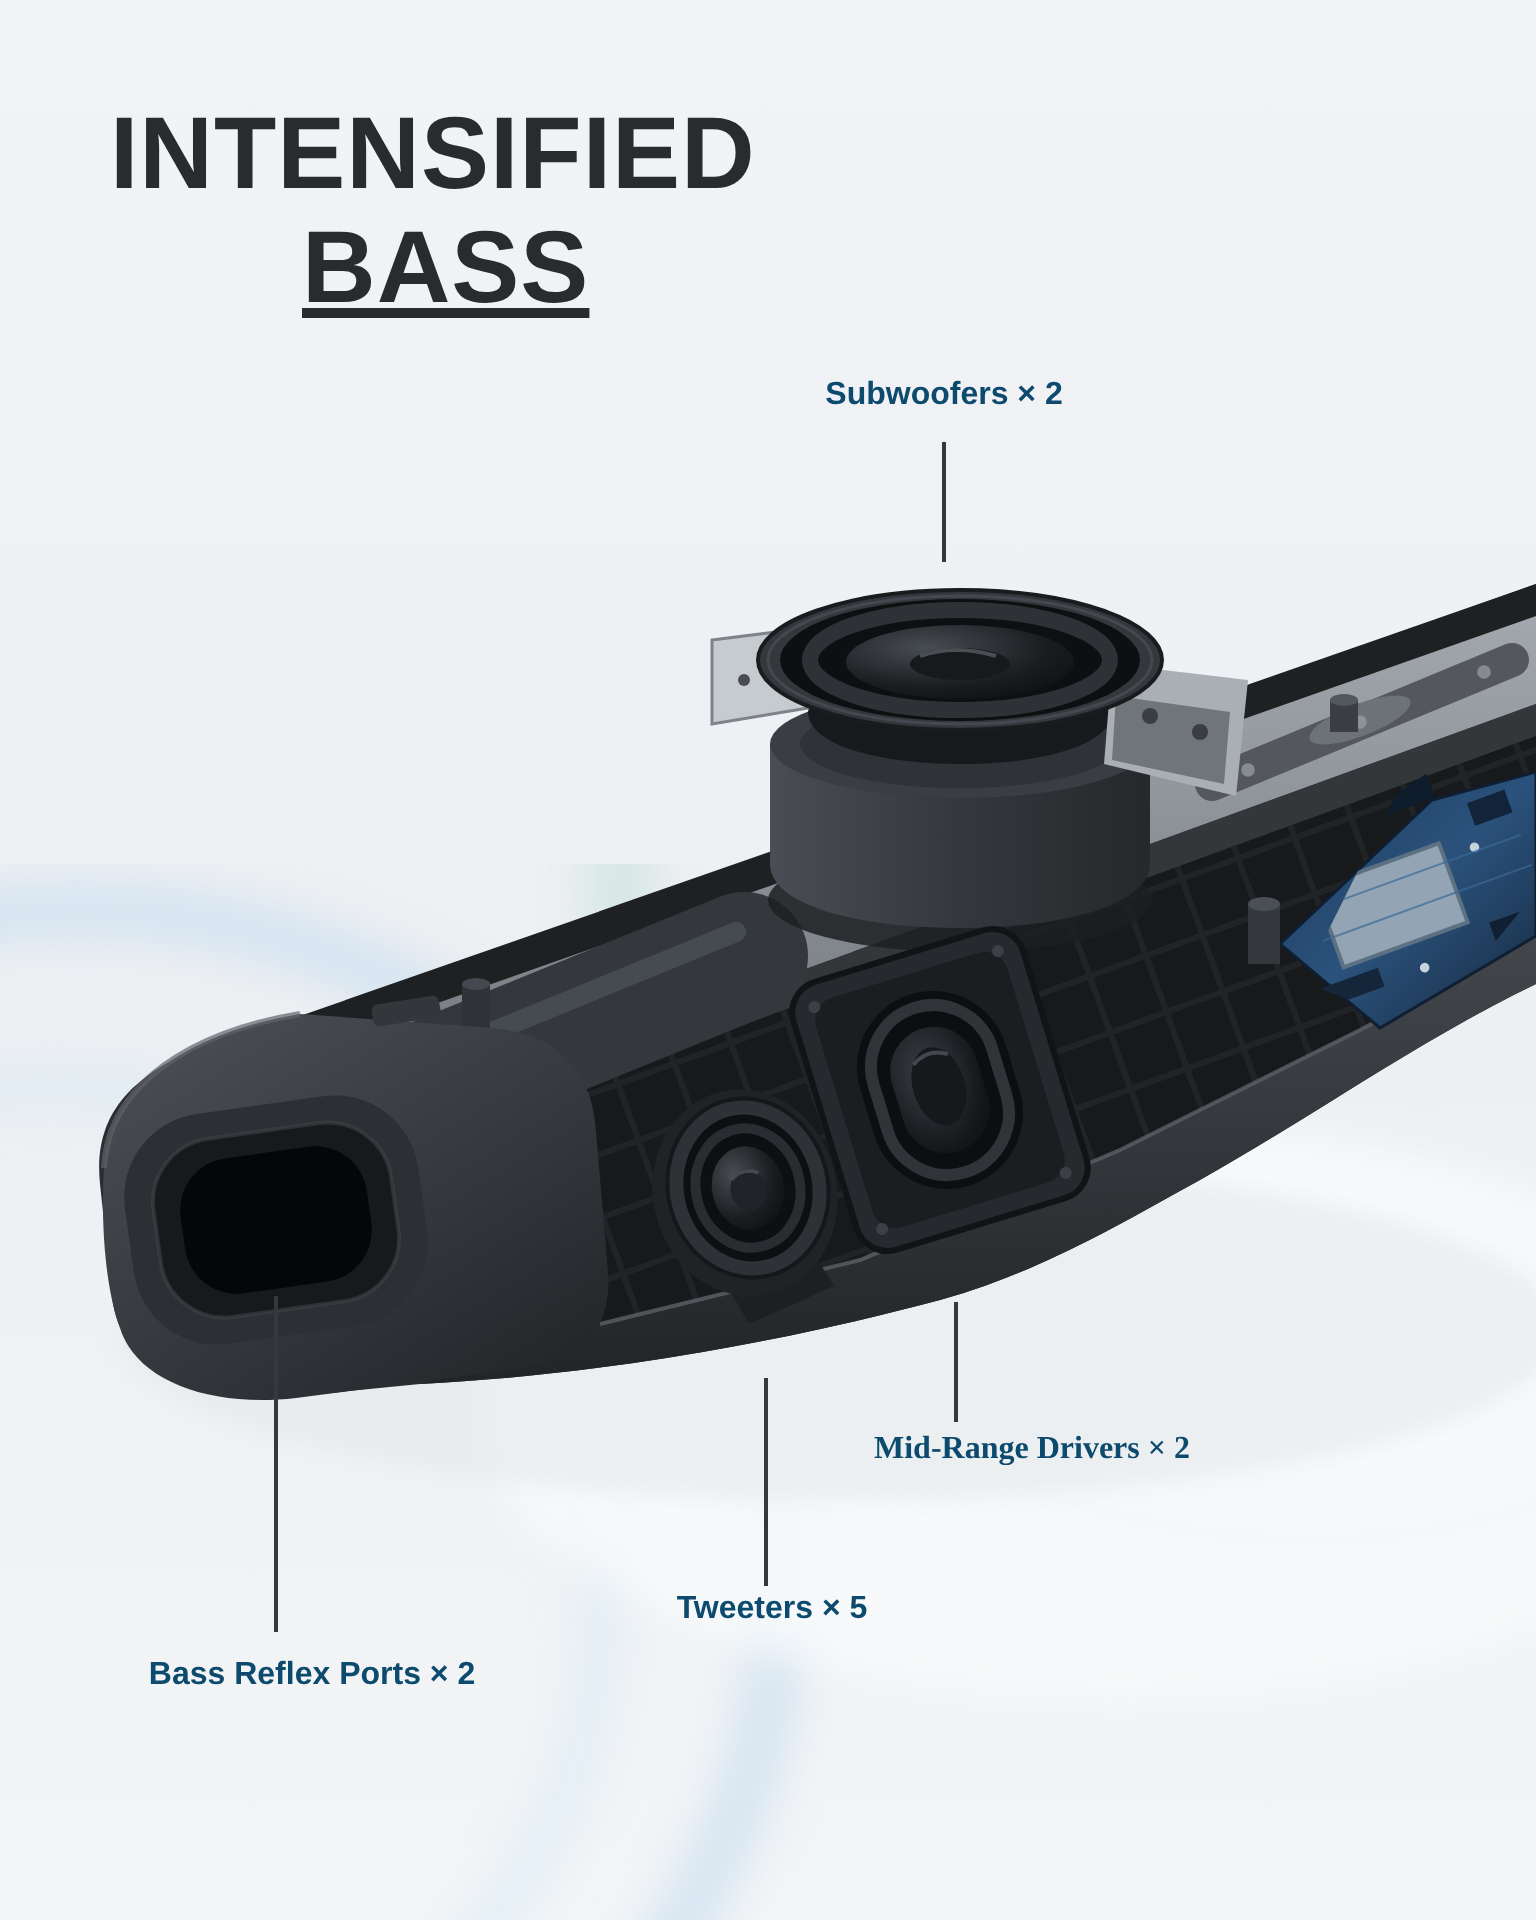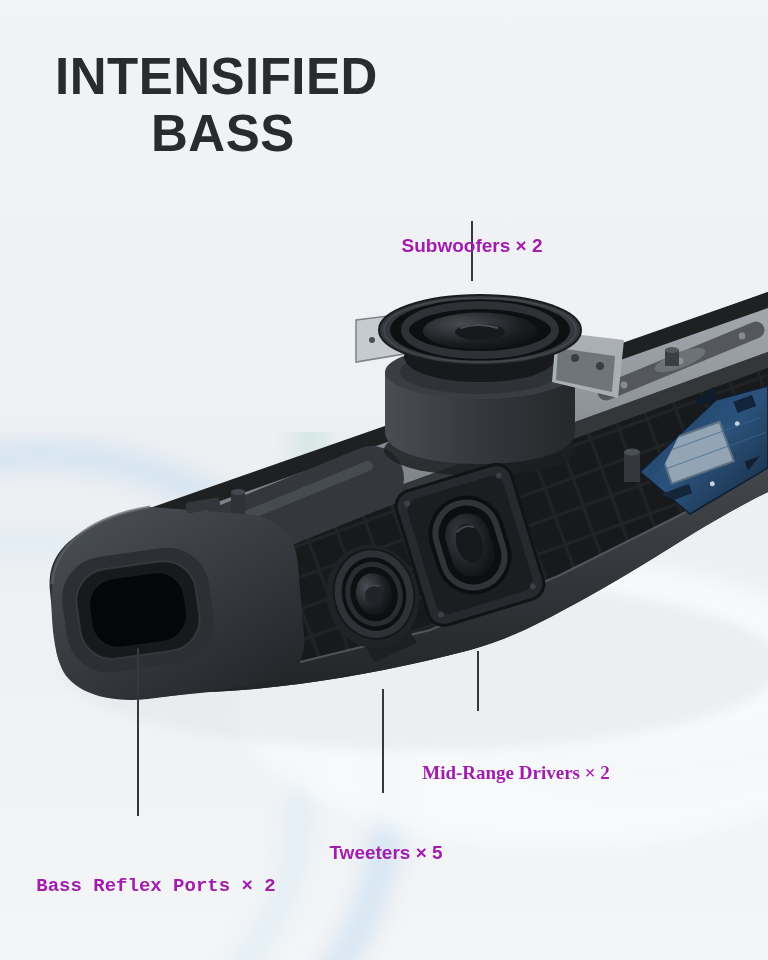--- a/index.html
+++ b/index.html
@@ -21,30 +21,29 @@
     position: absolute;
     left: 55px;
     top: 48px;
     color: #292b2f;
     font-weight: bold;
     font-size: 51px;
     line-height: 1.12;
     letter-spacing: 0.5px;
     z-index: 5;
   }
-  .title .line2 { display: block; padding-left: 96px; }
+  .title .line2 { display: block; padding-left: 96px; text-decoration: underline; }
   .callout-label {
     position: absolute;
     transform: translateX(-50%);
-    color: #a21caf;
+    color: #0c4a6e;
     font-weight: bold;
-    font-size: 19px;
+    font-size: 16px;
     white-space: nowrap;
     z-index: 5;
-    margin-top: 46px;
   }
   .leader {
     position: absolute;
     width: 2px;
     background: #35383c;
     z-index: 4;
   }
 </style>
 </head>
 <body>
@@ -248,16 +247,16 @@
 
   <div class="callout-label" style="left:472px; top:189px;">Subwoofers × 2</div>
   <div class="leader" style="left:471px; top:221px; height:60px;"></div>
 
   <div class="callout-label" style="left:516px; top:716px;font-family:Liberation Serif, serif;">Mid-Range Drivers × 2</div>
   <div class="leader" style="left:477px; top:651px; height:60px;"></div>
 
   <div class="callout-label" style="left:386px; top:796px;">Tweeters × 5</div>
   <div class="leader" style="left:382px; top:689px; height:104px;"></div>
 
-  <div class="callout-label" style="left:156px; top:829px;font-family:Liberation Mono, monospace;">Bass Reflex Ports × 2</div>
+  <div class="callout-label" style="left:156px; top:829px;">Bass Reflex Ports × 2</div>
   <div class="leader" style="left:137px; top:648px; height:168px;"></div>
 
 </div>
 
 </body></html>

